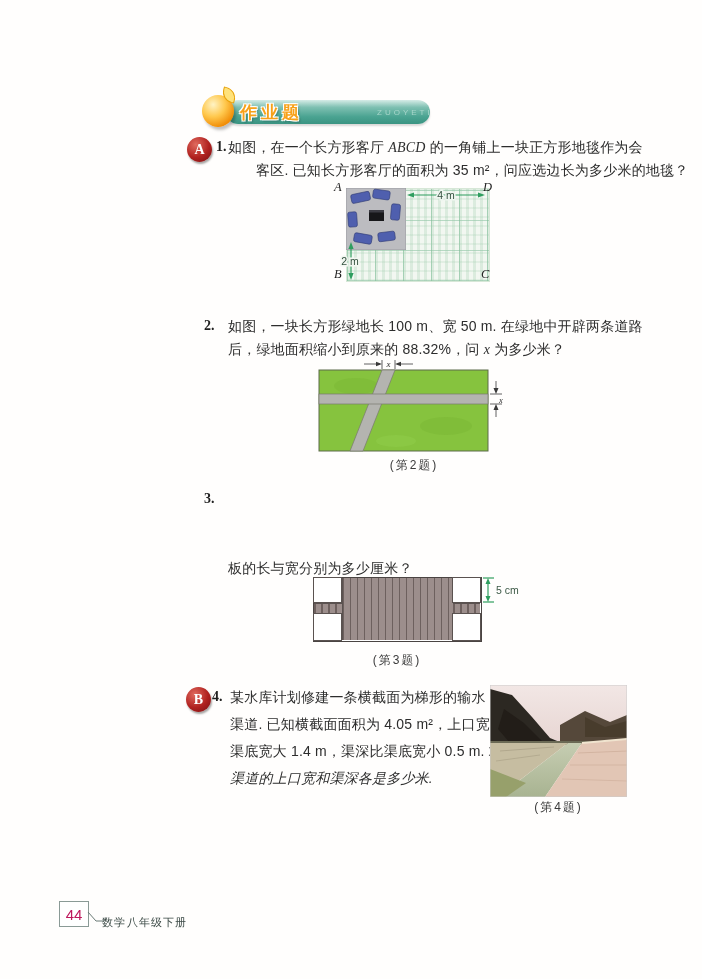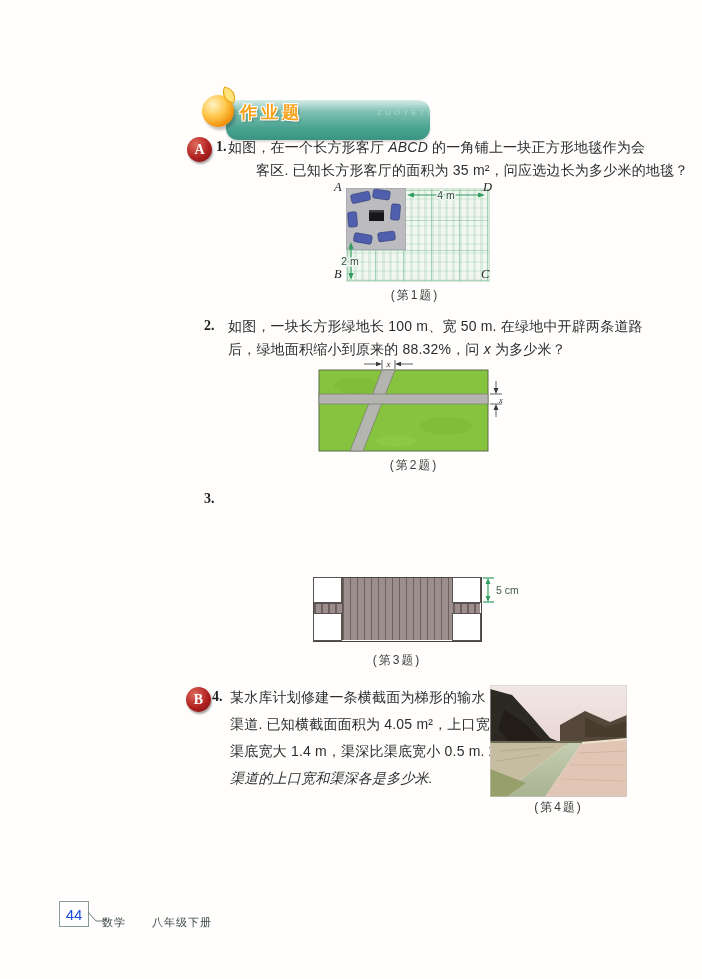--- a/index.html
+++ b/index.html
@@ -1,31 +1,31 @@
 <!DOCTYPE html>
 <html><head>
 <meta charset="utf-8">
 <style>
   html,body{margin:0;padding:0;background:#fffefd;}
   #page{position:relative;width:702px;height:979px;background:#fffefd;overflow:hidden;
         font-family:"Liberation Sans","DejaVu Sans",sans-serif;color:#2e2e2e;}
   .abs{position:absolute;}
   .ptext{font-size:14px;letter-spacing:0.2px;white-space:nowrap;color:#2d2d2d;}
   .pnum{font-weight:bold;font-size:14px;color:#1f1f1f;font-family:"Liberation Serif",serif;}
-  .serif-i{font-family:Liberation Sans, sans-serif;font-style:italic;text-align:center;}
+  .serif-i{font-family:Liberation Serif, serif;font-style:italic;text-align:center;}
   .caption{font-size:12px;color:#3a3a3a;letter-spacing:2px;text-align:center;white-space:nowrap;}
   .badge{width:25px;height:25px;border-radius:50%;
          background:radial-gradient(circle at 35% 30%, #e06a5e, #b0211f 55%, #741014);
          color:#fff;font-weight:bold;font-family:"Liberation Serif",serif;
          display:flex;align-items:center;justify-content:center;font-size:14px;
          box-shadow:1px 2px 2px rgba(0,0,0,.35);}
   .corner-label{font-family:"Liberation Serif",serif;font-style:italic;font-size:12.5px;color:#222;}
 
   
-  .banner{left:226px;top:100px;width:204px;height:40px;border-radius:12px;
+  .banner{left:226px;top:100px;width:204px;height:24px;border-radius:12px;
           background:linear-gradient(180deg,#d6ece7 0%,#7fc0b2 30%,#4aa391 70%,#3a9482 100%);
           box-shadow:0 2px 2px rgba(0,0,0,.15);}
   .banner-title{position:absolute;left:14px;top:1px;font-size:17px;font-weight:bold;color:#f7a119;
           letter-spacing:4px;
           text-shadow:-1px -1px 0 #fff,1px -1px 0 #fff,-1px 1px 0 #fff,1px 1px 0 #fff,2px 2px 2px rgba(0,0,0,.25);}
   .banner-sub{position:absolute;left:144px;top:8px;font-size:8px;letter-spacing:3px;color:#a6d6ca;margin-left:7px;}
   .ball{left:202px;top:95px;width:32px;height:32px;border-radius:50%;z-index:2;
         background:radial-gradient(circle at 35% 30%, #fff3c4, #ffc84d 40%, #f08c06 75%, #d97a00);
         box-shadow:2px 3px 3px rgba(0,0,0,.25);}
   .ball-leaf{position:absolute;left:20px;top:-7px;width:12px;height:12px;background:#ffe27a;
@@ -39,22 +39,22 @@
        repeating-linear-gradient(0deg, rgba(150,200,165,0.18) 0 2px, rgba(255,255,255,0) 2px 9px),
        repeating-linear-gradient(90deg, rgba(110,180,140,0.55) 0 1px, transparent 1px 28px),
        repeating-linear-gradient(0deg, rgba(110,180,140,0.45) 0 1px, transparent 1px 30px);}
 
   
   .board{left:313px;top:577px;width:169px;height:65px;border:1.5px solid #4a4442;box-sizing:border-box;background:#fff;}
   .stripes{background:repeating-linear-gradient(90deg,#6d605e 0 1.5px,#9c8e8c 1.5px 7px);}
   .board .cut{position:absolute;background:#fff;box-sizing:border-box;border:1px solid #5a5250;}
 
   .footer-box{left:59px;top:901px;width:28px;height:24px;border:1px solid #8a9a96;background:#fff;
-      display:flex;align-items:center;justify-content:center;font-size:15px;color:#1d4ed8;}
-  .footer-text{left:102px;top:915px;display:flex;gap:26px;font-size:11px;color:#3c4a46;letter-spacing:1px;}
+      display:flex;align-items:center;justify-content:center;font-size:15px;color:#be185d;}
+  .footer-text{left:102px;top:915px;display:flex;gap:1px;font-size:11px;color:#3c4a46;letter-spacing:1px;}
 </style>
 </head>
 <body>
 
 <div id="page">
 
   <div class="abs ball">
     <div class="ball-leaf"></div>
   </div>
   <div class="abs banner">
@@ -88,21 +88,20 @@
     <polygon points="1,6 8,3.4 8,8.6" fill="#2f9e5f"></polygon>
     <polygon points="79,6 72,3.4 72,8.6" fill="#2f9e5f"></polygon>
     <text x="40" y="9.5" text-anchor="middle" font-size="10.5" fill="#33503e" stroke="#eef5ef" stroke-width="3" paint-order="stroke">4 m</text>
   </svg>
   <svg class="abs" style="left:336px;top:241px;" width="30" height="40" viewBox="0 0 30 40">
     <line x1="15" y1="6" x2="15" y2="34" stroke="#2f9e5f" stroke-width="1.2"></line>
     <polygon points="15,1 12.4,8 17.6,8" fill="#2f9e5f"></polygon>
     <polygon points="15,39 12.4,32 17.6,32" fill="#2f9e5f"></polygon>
     <text x="14" y="24" text-anchor="middle" font-size="10.5" fill="#33503e" stroke="#f2f7f1" stroke-width="3" paint-order="stroke">2 m</text>
   </svg>
-  <div class="abs caption" style="left:330px;top:287px;width:170px;">(第1题)</div>
 
   <div class="abs pnum" style="left:204px;top:318px;">2.</div>
   <div class="abs ptext" style="left:228px;top:318px;">如图，一块长方形绿地长 100 m、宽 50 m. 在绿地中开辟两条道路</div>
   <div class="abs ptext" style="left:228px;top:341px;"><span>后，绿地面积缩小到原来的 88.32%，问 </span><span class="serif-i">x</span><span> 为多少米？</span></div>
 
   <svg class="abs" style="left:306px;top:356px;" width="200" height="110" viewBox="0 0 200 110">
     <rect x="13" y="14" width="169" height="81" fill="#86c33e" stroke="#5c6b4a" stroke-width="1"></rect>
     <ellipse cx="50" cy="30" rx="22" ry="8" fill="#76b332" opacity="0.35"></ellipse>
     <ellipse cx="140" cy="70" rx="26" ry="9" fill="#76b332" opacity="0.35"></ellipse>
     <ellipse cx="90" cy="85" rx="20" ry="6" fill="#93cf4e" opacity="0.4"></ellipse>
@@ -121,20 +120,21 @@
     <line x1="184" y1="48" x2="196" y2="48" stroke="#3a3a3a" stroke-width="0.8"></line>
     <line x1="190" y1="25" x2="190" y2="36" stroke="#3a3a3a" stroke-width="0.8"></line>
     <polygon points="190,38 187.5,32 192.5,32" fill="#3a3a3a"></polygon>
     <line x1="190" y1="61" x2="190" y2="50" stroke="#3a3a3a" stroke-width="0.8"></line>
     <polygon points="190,48 187.5,54 192.5,54" fill="#3a3a3a"></polygon>
     <text x="193" y="47" font-size="8.5" font-style="italic" font-family="Liberation Serif,serif" fill="#2c2c2c">x</text>
   </svg>
   <div class="abs caption" style="left:314px;top:457px;width:200px;">(第2题)</div>
 
   <div class="abs pnum" style="left:204px;top:491px;">3.</div>
+  <div class="abs ptext" style="left:228px;top:560px;">板的长与宽分别为多少厘米？</div>
 
   <div class="abs board">
     <div class="stripes" style="position:absolute;left:28px;top:0;width:110px;height:62px;border-left:1px solid #5a5250;border-right:1px solid #5a5250;"></div>
     <div class="stripes" style="position:absolute;left:0;top:25px;width:28px;height:10px;border-top:1px solid #5a5250;border-bottom:1px solid #5a5250;"></div>
     <div class="stripes" style="position:absolute;left:139px;top:25px;width:27px;height:10px;border-top:1px solid #5a5250;border-bottom:1px solid #5a5250;"></div>
     <div class="cut" style="left:-1px;top:-1px;width:29px;height:26px;"></div>
     <div class="cut" style="left:138px;top:-1px;width:29px;height:26px;"></div>
     <div class="cut" style="left:-1px;top:35px;width:29px;height:28px;"></div>
     <div class="cut" style="left:138px;top:35px;width:29px;height:28px;"></div>
   </div>

